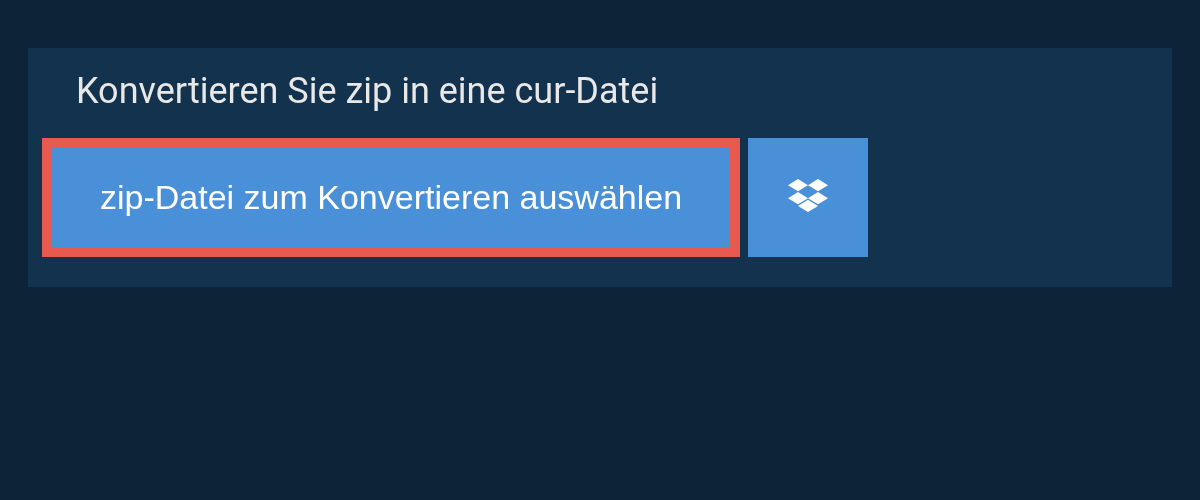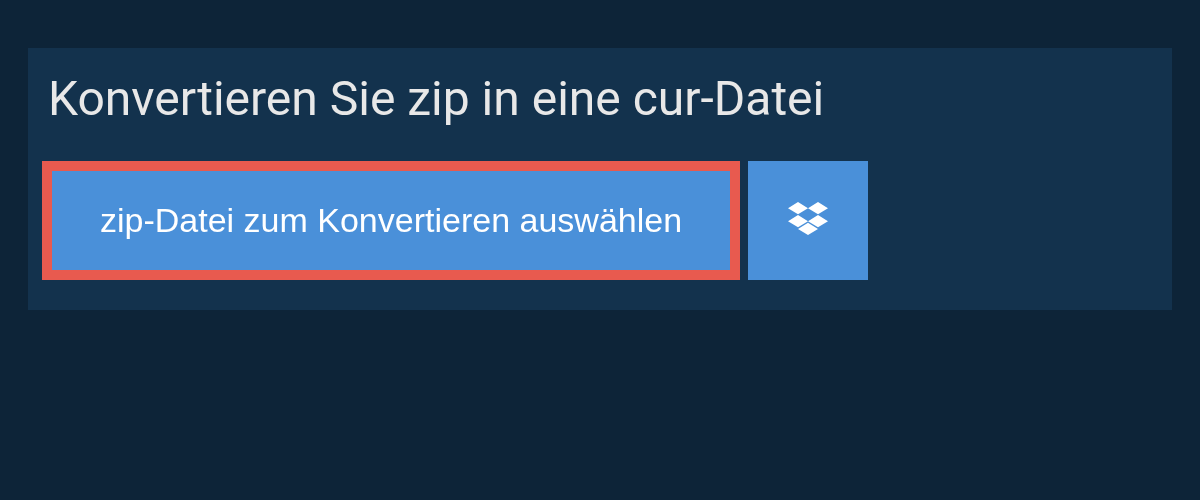--- a/index.html
+++ b/index.html
@@ -14,30 +14,30 @@
       font-family: -apple-system, BlinkMacSystemFont, "Segoe UI", Roboto, Helvetica, Arial, sans-serif;
       overflow: hidden;
     }
     .panel {
       background: #13324d;
       margin: 48px 28px 0 28px;
       padding-bottom: 30px;
     }
     .heading {
       color: #e8e8e8;
-      font-size: 48px;
+      font-size: 36px;
       font-weight: 400;
       padding: 22px 20px 26px 20px;
+      margin-left: 28px;
     }
     .button-row {
       display: flex;
       padding: 0 14px;
       gap: 8px;
       align-items: stretch;
-      margin-top: 8px;
     }
     .select-wrap {
       border: 10px solid #e85a4f;
       display: inline-block;
     }
     .select-button {
       background: #4a90d9;
       color: #ffffff;
       font-size: 34px;
       font-weight: 400;

